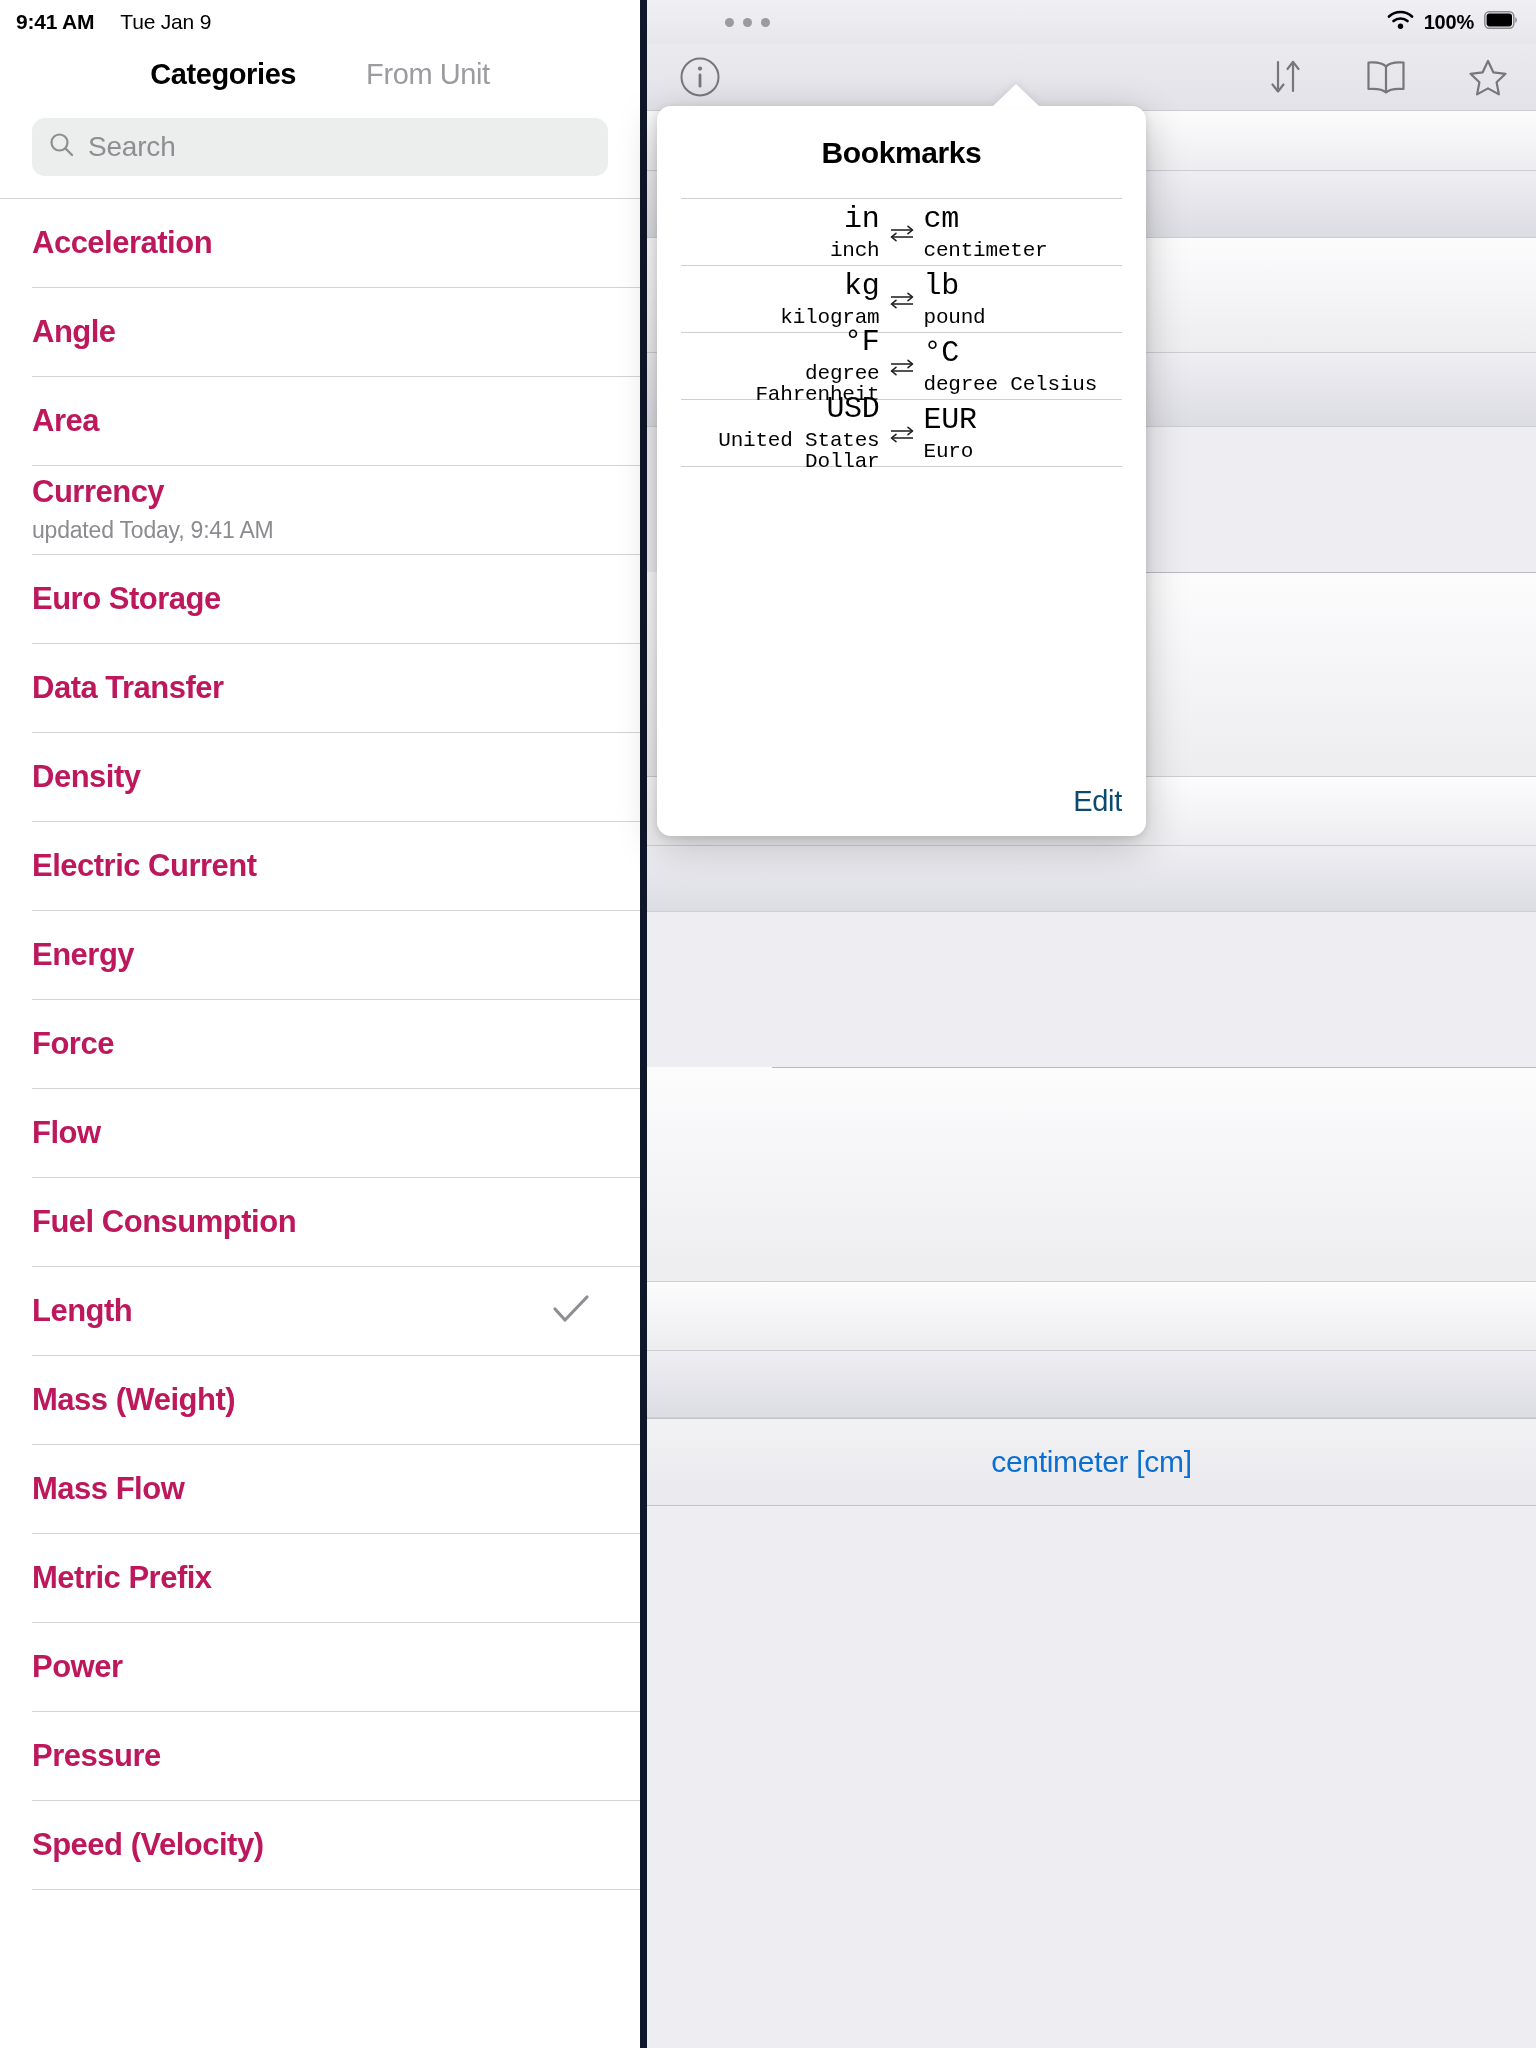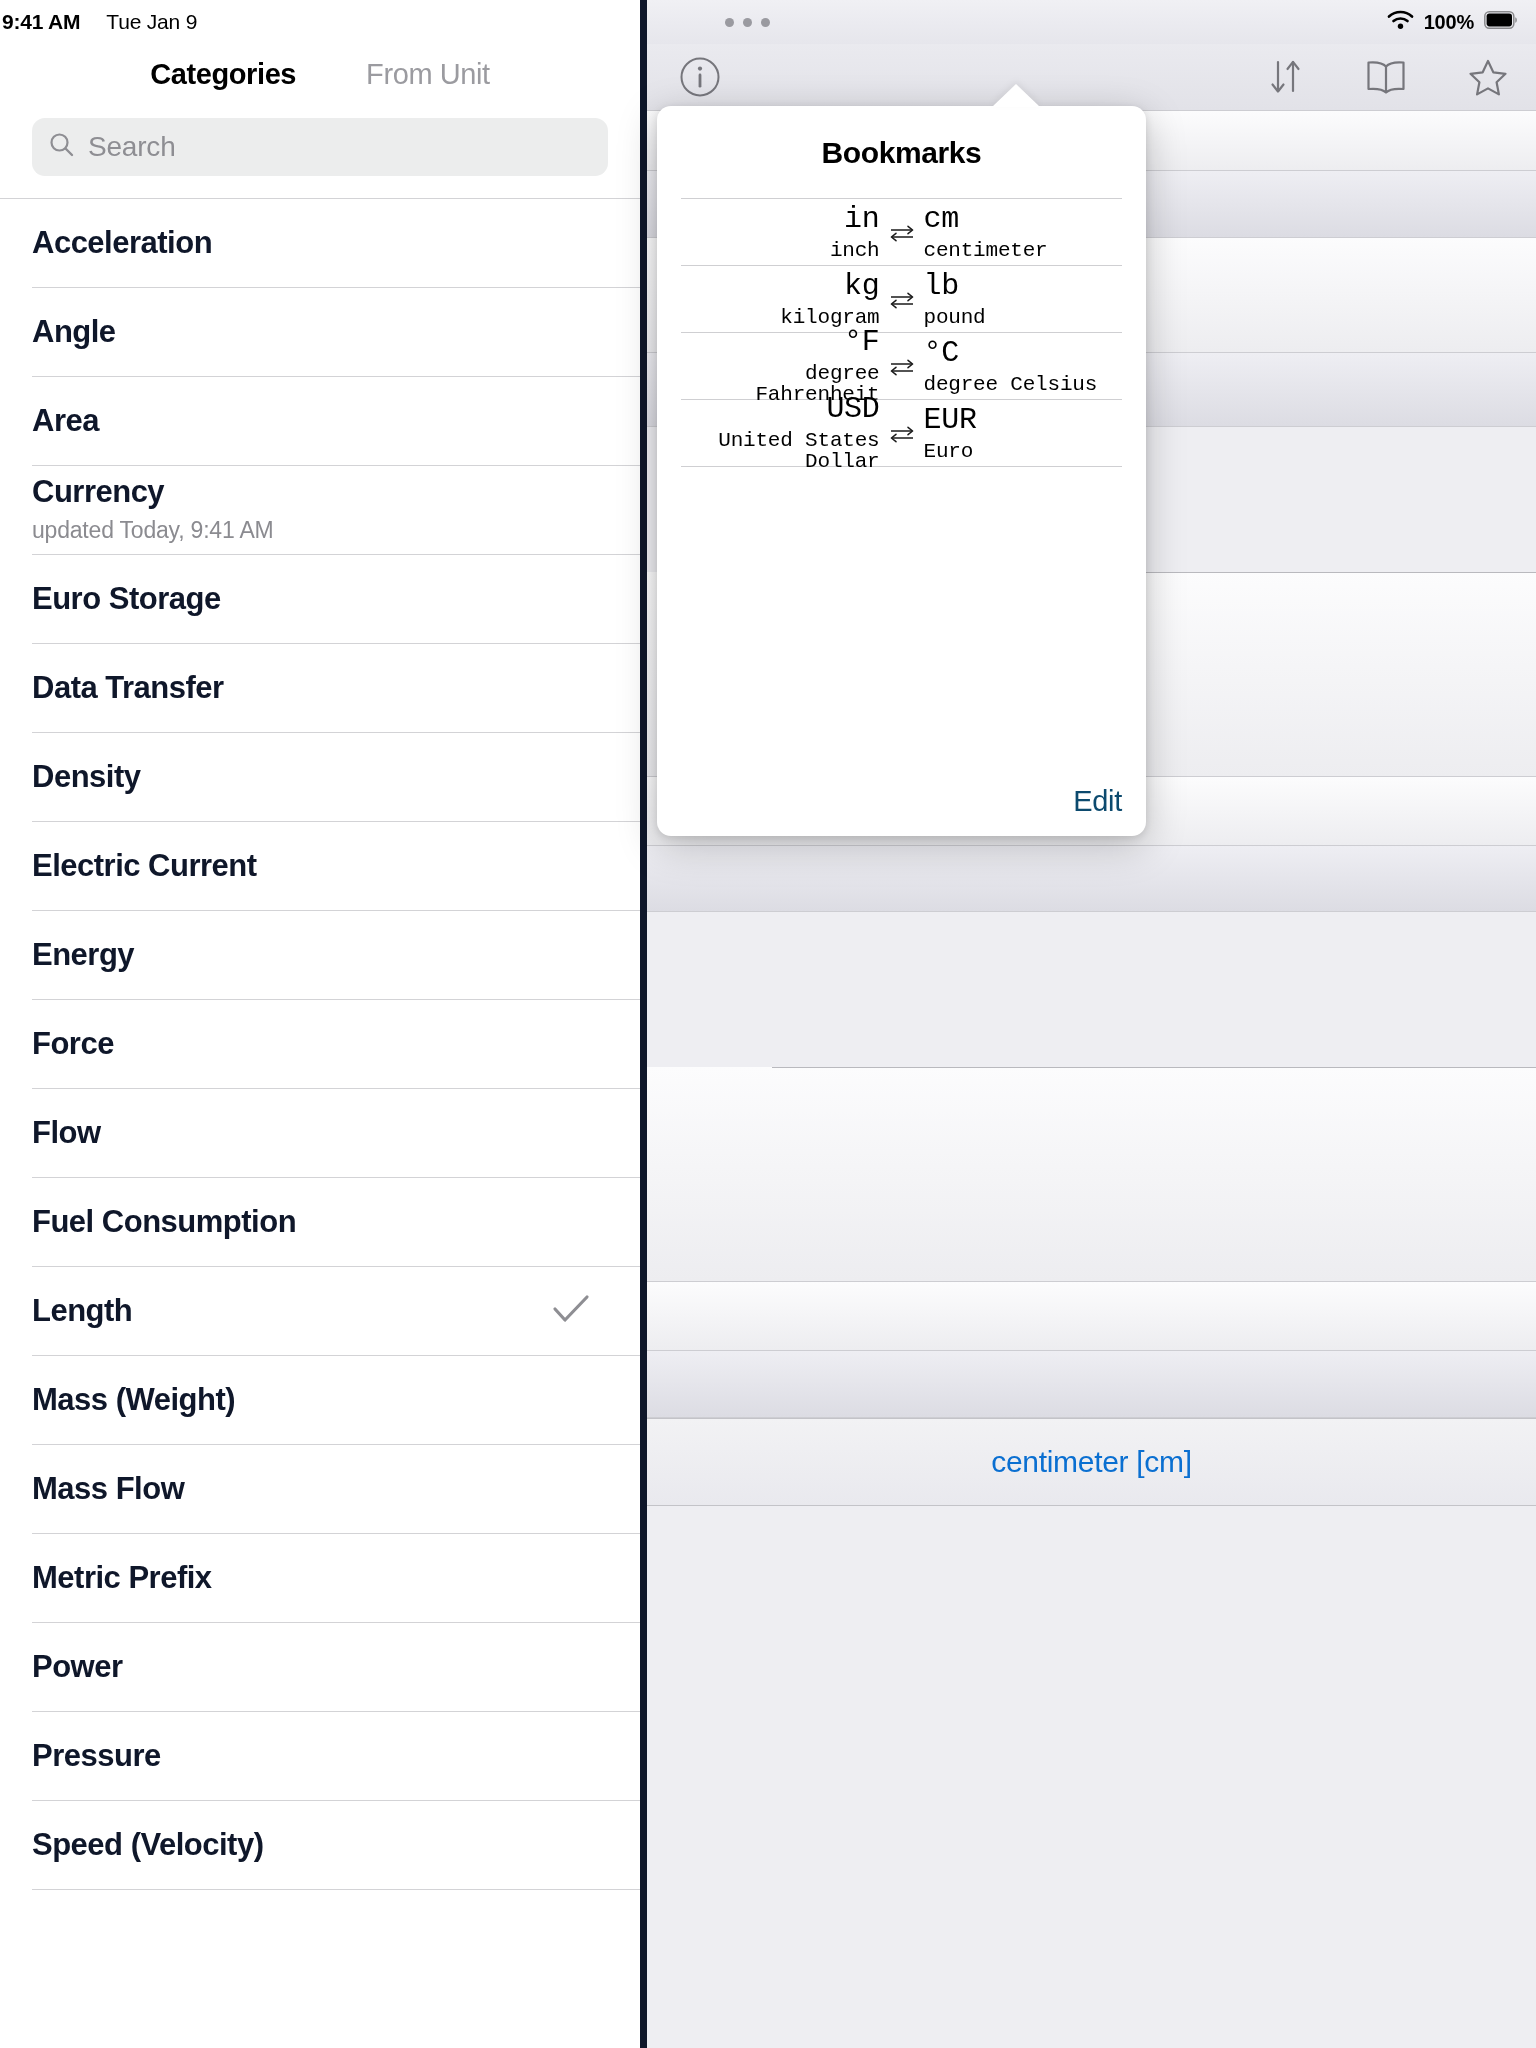--- a/index.html
+++ b/index.html
@@ -26,21 +26,21 @@
     height: 2048px;
     background: #ffffff;
     flex: 0 0 640px;
     overflow: hidden;
   }
 
   .status-bar {
     height: 44px;
     display: flex;
     align-items: center;
-    padding-left: 2px;
+    padding-left: 16px;
     gap: 26px;
     text-align: center;
   }
   .status-time {
     font-size: 21px;
     font-weight: 600;
     color: #000;
     letter-spacing: -0.2px;
   }
   .status-date {
@@ -98,21 +98,21 @@
     padding-right: 32px;
     border-bottom: 1px solid #d3d3d6;
     display: flex;
     align-items: center;
     justify-content: space-between;
   }
   .cat-row.has-sub { flex-direction: column; align-items: stretch; justify-content: center; }
   .cat-label {
     font-size: 31px;
     font-weight: 700;
-    color: #0f172a;
+    color: #be185d;
     letter-spacing: -0.5px;
     line-height: 1.05;
   }
   .cat-sub {
     font-size: 23px;
     color: #8b8b90;
     letter-spacing: -0.2px;
     margin-top: 8px;
   }
   .check-icon { margin-right: 18px; }

